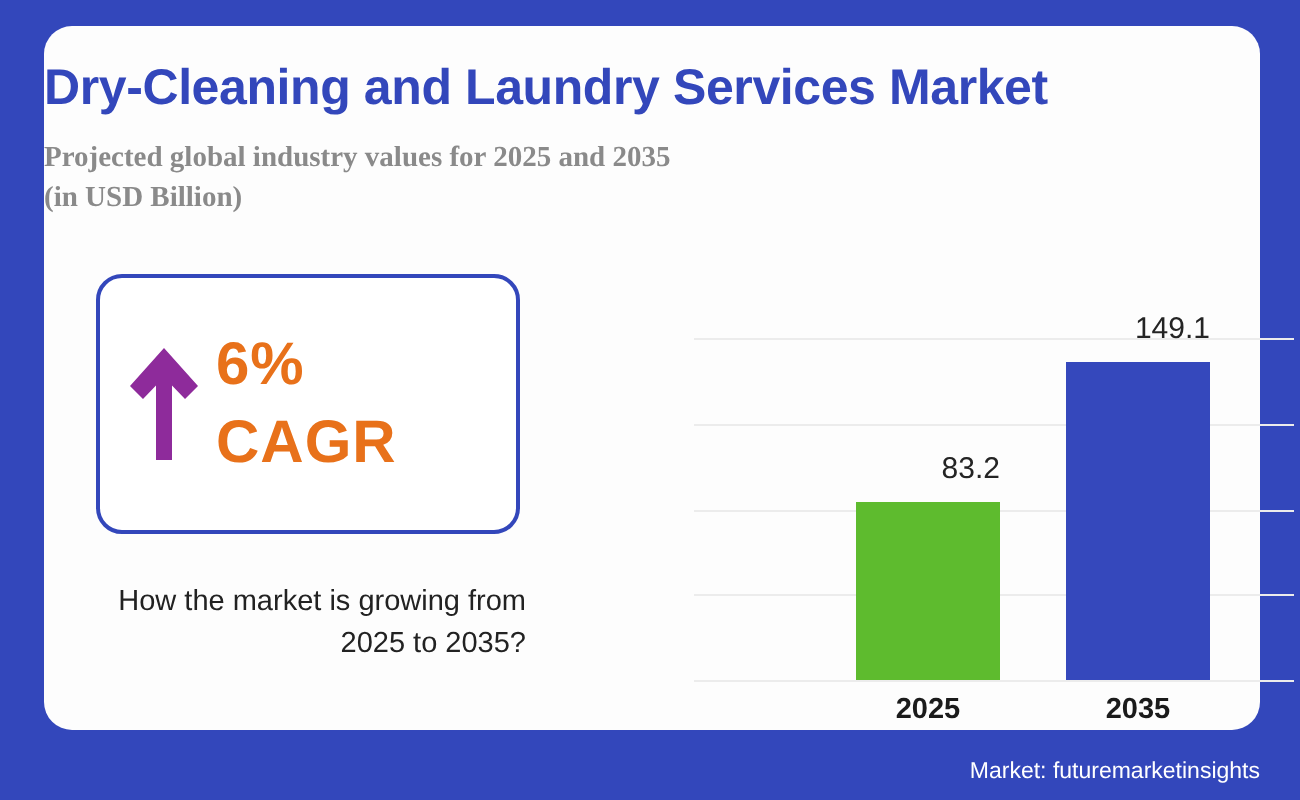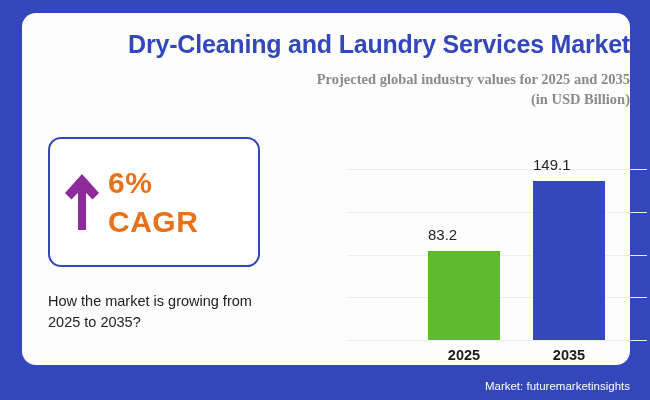--- a/index.html
+++ b/index.html
@@ -21,22 +21,21 @@
     left: 22px;
     top: 13px;
     width: 608px;
     height: 352px;
     background: #fdfdfd;
     border-radius: 14px;
   }
 
   #header-block {
     padding-top: 16px;
-    text-align: right;
-    padding-left: 14px;
+    text-align: left;
   }
 
   #chart-title {
     font-size: 25px;
     font-weight: bold;
     color: #3347bb;
     letter-spacing: -0.2px;
     line-height: 1.2;
   }
 
@@ -97,20 +96,21 @@
     line-height: 1;
     letter-spacing: 0.5px;
   }
 
   #cagr-caption {
     margin-top: 24px;
     font-size: 14.5px;
     color: #222222;
     line-height: 1.45;
     max-width: 215px;
+    text-align: right;
   }
 
   
   #bar-chart {
     position: absolute;
     left: 325px;
     top: 0;
     width: 300px;
     height: 228px;
   }
@@ -146,21 +146,21 @@
 
   .bar-rect {
     position: absolute;
     bottom: 0;
     width: 100%;
   }
 
   .bar-value {
     position: absolute;
     width: 100%;
-    text-align: left;
+    text-align: right;
     font-size: 15px;
     color: #242424;
     line-height: 1;
   }
 
   .bar-axis-label {
     position: absolute;
     top: 178px;
     width: 100%;
     text-align: center;

